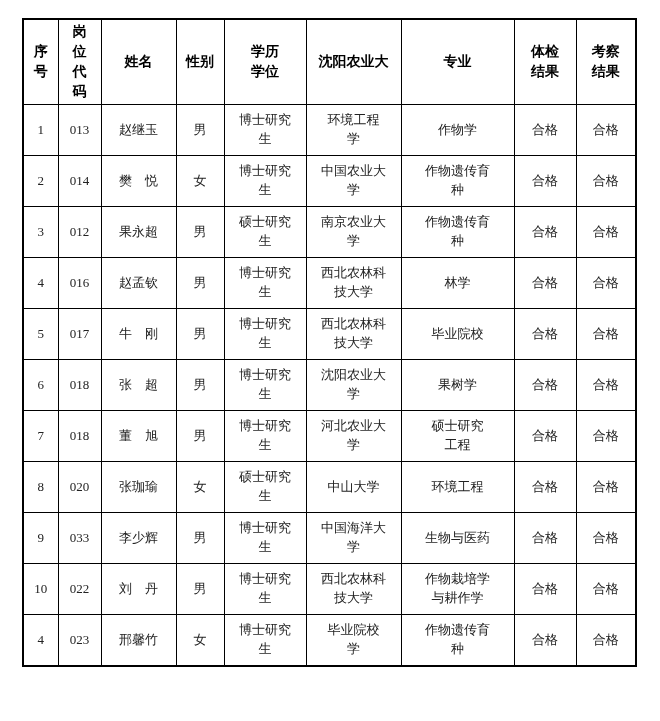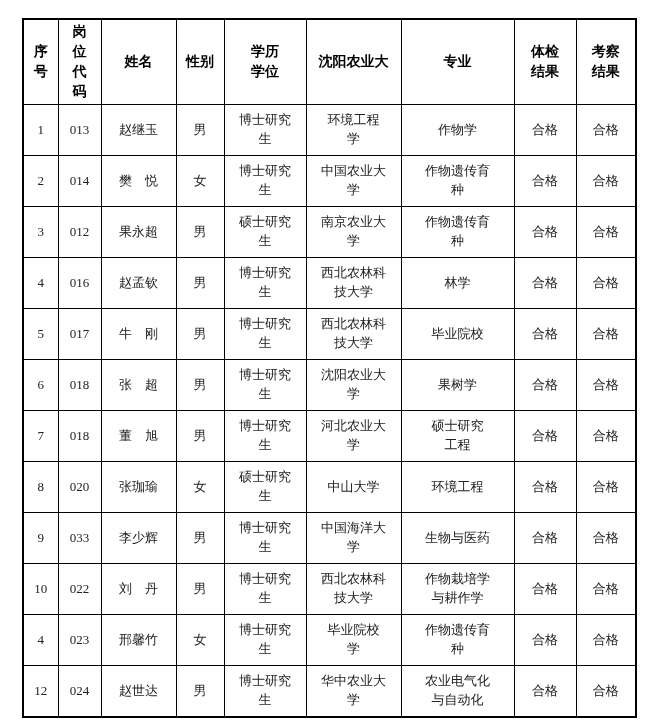--- a/index.html
+++ b/index.html
@@ -223,28 +223,14 @@
         <td>女</td>
         <td>博士研究
 生</td>
         <td>毕业院校
 学</td>
         <td>作物遗传育
 种</td>
         <td>合格</td>
         <td>合格</td>
       </tr>
-      <tr>
-        <td>12</td>
-        <td>024</td>
-        <td>赵世达</td>
-        <td>男</td>
-        <td>博士研究
-生</td>
-        <td>华中农业大
-学</td>
-        <td>农业电气化
-与自动化</td>
-        <td>合格</td>
-        <td>合格</td>
-      </tr>
     </tbody>
 </table>
 
 </body></html>

